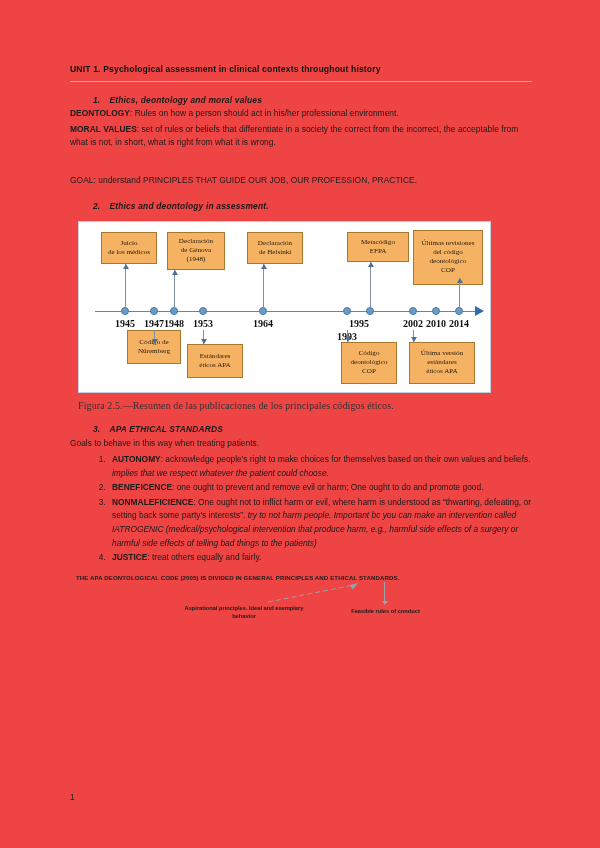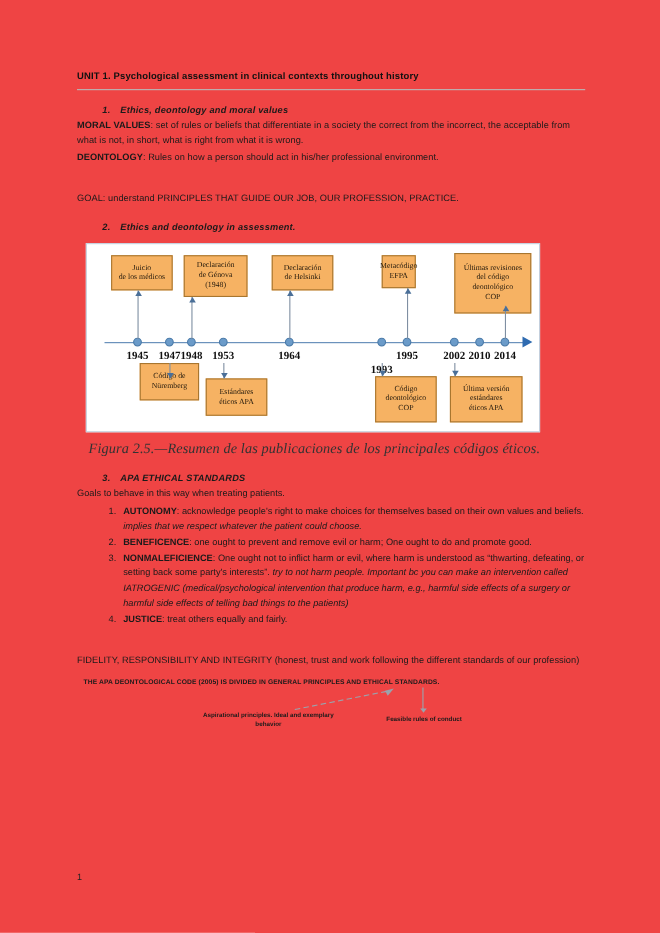--- a/index.html
+++ b/index.html
@@ -160,26 +160,25 @@
   .conn-dn-head {
     position: absolute;
     width: 0; height: 0;
     border-top: 5px solid #4a6f98;
     border-left: 3px solid transparent;
     border-right: 3px solid transparent;
   }
   .fig-caption {
     margin-top: 7px;
     width: 413px;
-    text-align: right;
+    text-align: left;
     font-family: "Liberation Serif", serif;
-    font-size: 13px;
+    font-size: 10px;
     color: #333;
     letter-spacing: 0.1px;
-    font-style: italic;
   }
 
   
   .annot-block {
     position: relative;
     margin-top: 9px;
     height: 74px;
     width: 462px;
   }
   .annot-head {
@@ -237,24 +236,24 @@
   <div class="content">
 
     <div class="doc-title">UNIT 1. Psychological assessment in clinical contexts throughout history</div>
     <div class="title-rule"></div>
 
     <div class="sec-head">
       <span class="num">1.</span><span>Ethics, deontology and moral values</span>
     </div>
 
     <div class="para">
+      <span class="b">DEONTOLOGY</span><span>: Rules on how a person should act in his/her professional environment.</span>
+    </div>
+    <div class="para">
       <span class="b">MORAL VALUES</span><span>: set of rules or beliefs that differentiate in a society the correct from the incorrect, the acceptable from what is not, in short, what is right from what it is wrong.</span>
-    </div>
-    <div class="para">
-      <span class="b">DEONTOLOGY</span><span>: Rules on how a person should act in his/her professional environment.</span>
     </div>
 
     <div class="para spaced">GOAL: understand PRINCIPLES THAT GUIDE OUR JOB, OUR PROFESSION, PRACTICE.</div>
 
     <div class="sec-head">
       <span class="num">2.</span><span>Ethics and deontology in assessment.</span>
     </div>
 
     <div class="figure-wrap">
       <div class="figure-box" id="figure-box">
@@ -266,21 +265,21 @@
           <div class="tl-year" style="left: 75px;">1947</div>
           <div class="tl-node" style="left: 91px;"></div>
           <div class="tl-year" style="left: 95px;">1948</div>
           <div class="tl-node" style="left: 120px;"></div>
           <div class="tl-year" style="left: 124px;">1953</div>
           <div class="tl-node" style="left: 180px;"></div>
           <div class="tl-year" style="left: 184px;">1964</div>
           <div class="tl-node" style="left: 264px;"></div>
           <div class="tl-year" style="left: 268px; margin-top: 13px;">1993</div>
           <div class="tl-node" style="left: 287px;"></div>
-          <div class="tl-year" style="left: 291px;">1995</div>
+          <div class="tl-year" style="left: 280px;">1995</div>
           <div class="tl-node" style="left: 330px;"></div>
           <div class="tl-year" style="left: 334px;">2002</div>
           <div class="tl-node" style="left: 353px;"></div>
           <div class="tl-year" style="left: 357px;">2010</div>
           <div class="tl-node" style="left: 376px;"></div>
           <div class="tl-year" style="left: 380px;">2014</div>
           <div class="ev-box" style="left: 22px; top: 10px; width: 56px; height: 32px;">
             <div>Juicio<br>de los médicos</div>
           </div>
           <div class="conn" style="left: 46px; top: 42px; height: 44px;"></div>
@@ -288,21 +287,21 @@
           <div class="ev-box" style="left: 88px; top: 10px; width: 58px; height: 38px;">
             <div>Declaración<br>de Génova<br>(1948)</div>
           </div>
           <div class="conn" style="left: 95px; top: 48px; height: 38px;"></div>
           <div class="conn-up-head" style="left: 92.5px; top: 48px;"></div>
           <div class="ev-box" style="left: 168px; top: 10px; width: 56px; height: 32px;">
             <div>Declaración<br>de Helsinki</div>
           </div>
           <div class="conn" style="left: 184px; top: 42px; height: 44px;"></div>
           <div class="conn-up-head" style="left: 181.5px; top: 42px;"></div>
-          <div class="ev-box" style="left: 268px; top: 10px; width: 31px; height: 30px;">
+          <div class="ev-box" style="left: 268px; top: 10px; width: 62px; height: 30px;">
             <div>Metacódigo<br>EFPA</div>
           </div>
           <div class="conn" style="left: 291px; top: 40px; height: 46px;"></div>
           <div class="conn-up-head" style="left: 288.5px; top: 40px;"></div>
           <div class="ev-box" style="left: 334px; top: 8px; width: 70px; height: 55px;">
             <div>Últimas revisiones<br>del código<br>deontológico<br>COP</div>
           </div>
           <div class="conn" style="left: 380px; top: 56px; height: 30px;"></div>
           <div class="conn-up-head" style="left: 377.5px; top: 56px;"></div>
           <div class="ev-box" style="left: 48px; top: 108px; width: 54px; height: 34px;">
@@ -334,21 +333,20 @@
     </div>
     <div class="goals-line">Goals to behave in this way when treating patients.</div>
 
     <ol class="principles" id="principles-list">
         <li><span class="b">AUTONOMY</span><span>: acknowledge people's right to make choices for themselves based on their own values and beliefs. </span><span class="i">implies that we respect whatever the patient could choose.</span></li>
         <li><span class="b">BENEFICENCE</span><span>: one ought to prevent and remove evil or harm; One ought to do and promote good.</span></li>
         <li><span class="b">NONMALEFICIENCE</span><span>: One ought not to inflict harm or evil, where harm is understood as “thwarting, defeating, or setting back some party's interests”. </span><span class="i">try to not harm people. Important bc you can make an intervention called IATROGENIC (medical/psychological intervention that produce harm, e.g., harmful side effects of a surgery or harmful side effects of telling bad things to the patients)</span></li>
         <li><span class="b">JUSTICE</span><span>: treat others equally and fairly.</span></li>
       </ol>
 
-    <div class="para spaced">FIDELITY, RESPONSIBILITY AND INTEGRITY (honest, trust and work following the different standards of our profession)</div>
 
     <div class="annot-block">
       <div class="annot-head">THE APA DEONTOLOGICAL CODE (2005) IS DIVIDED IN GENERAL PRINCIPLES AND ETHICAL STANDARDS.</div>
 
       <svg class="dash-arrow" viewBox="0 0 92 20">
         <line x1="2" y1="19" x2="88" y2="2" stroke="#9aa3ad" stroke-width="1" stroke-dasharray="5,3"></line>
         <polygon points="92,0 84,2 86.5,6.5" fill="#9aa3ad"></polygon>
       </svg>
 
       <div class="v-arrow"></div>

